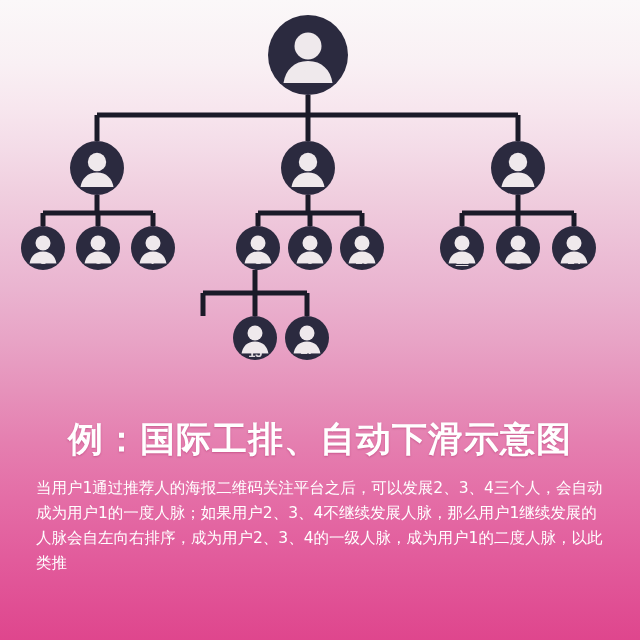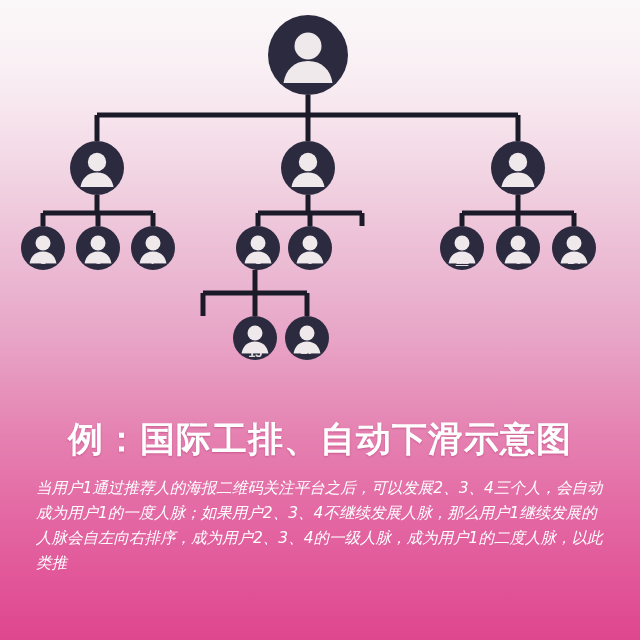--- a/index.html
+++ b/index.html
@@ -70,21 +70,20 @@
     color:#ffffff;
     font-family:"DejaVu Sans","Liberation Sans",sans-serif;
   }
   #paragraph{
     margin:0 auto;padding-top:16px;
     width:568px;
     font-size:15.5px;line-height:25px;
     color:#ffffff;
     text-align:left;
     font-family:"DejaVu Sans","Liberation Sans",sans-serif;
-    font-style:italic;
   }
 </style>
 </head>
 <body>
 
 <div id="poster">
 
   <div id="tree">
 
     <svg width="640" height="395">
@@ -196,20 +195,28 @@
 
     <div class="node" style="left:288px;top:226px;width:44px;height:44px;">
       <svg class="silhouette" viewBox="0 0 44 44">
         <circle cx="22" cy="17" r="7.5" fill="#efe9ec"></circle>
         <path d="M22 25.5 C14.3 25.5 9.6 30.4 8.5 37.8 L35.5 37.8 C34.4 30.4 29.7 25.5 22 25.5 Z" fill="#efe9ec"></path>
         <rect x="8" y="37.6" width="28" height="2" fill="#2b2a3f"></rect>
       </svg>
       <div class="num" style="top:26px;font-size:13px;">9</div>
     </div>
 
+    <div class="node" style="left:340px;top:226px;width:44px;height:44px;">
+      <svg class="silhouette" viewBox="0 0 44 44">
+        <circle cx="22" cy="17" r="7.5" fill="#efe9ec"></circle>
+        <path d="M22 25.5 C14.3 25.5 9.6 30.4 8.5 37.8 L35.5 37.8 C34.4 30.4 29.7 25.5 22 25.5 Z" fill="#efe9ec"></path>
+        <rect x="8" y="37.6" width="28" height="2" fill="#2b2a3f"></rect>
+      </svg>
+      <div class="num" style="top:26px;font-size:13px;">10</div>
+    </div>
 
     <div class="node" style="left:440px;top:226px;width:44px;height:44px;">
       <svg class="silhouette" viewBox="0 0 44 44">
         <circle cx="22" cy="17" r="7.5" fill="#efe9ec"></circle>
         <path d="M22 25.5 C14.3 25.5 9.6 30.4 8.5 37.8 L35.5 37.8 C34.4 30.4 29.7 25.5 22 25.5 Z" fill="#efe9ec"></path>
         <rect x="8" y="37.6" width="28" height="2" fill="#2b2a3f"></rect>
       </svg>
       <div class="num" style="top:26px;font-size:13px;text-decoration:underline;">11</div>
     </div>
 

